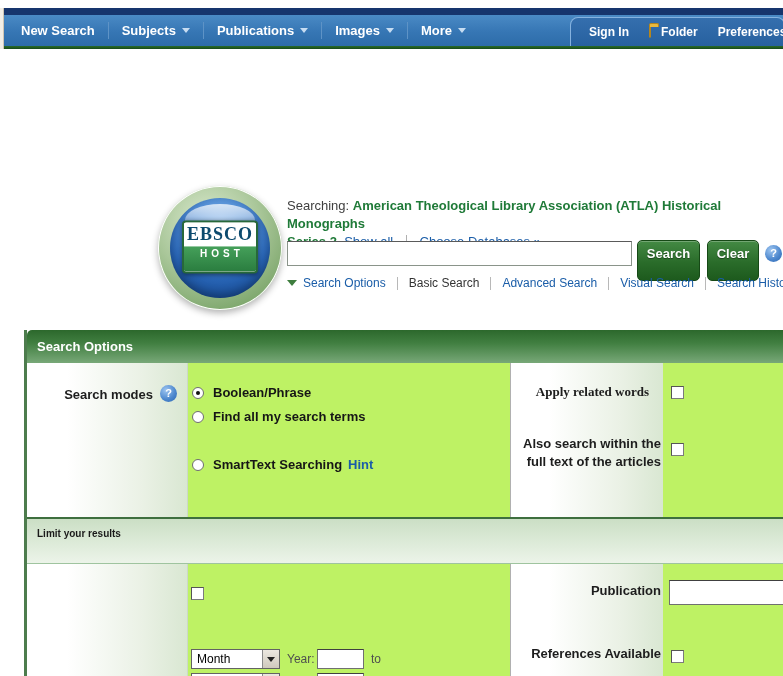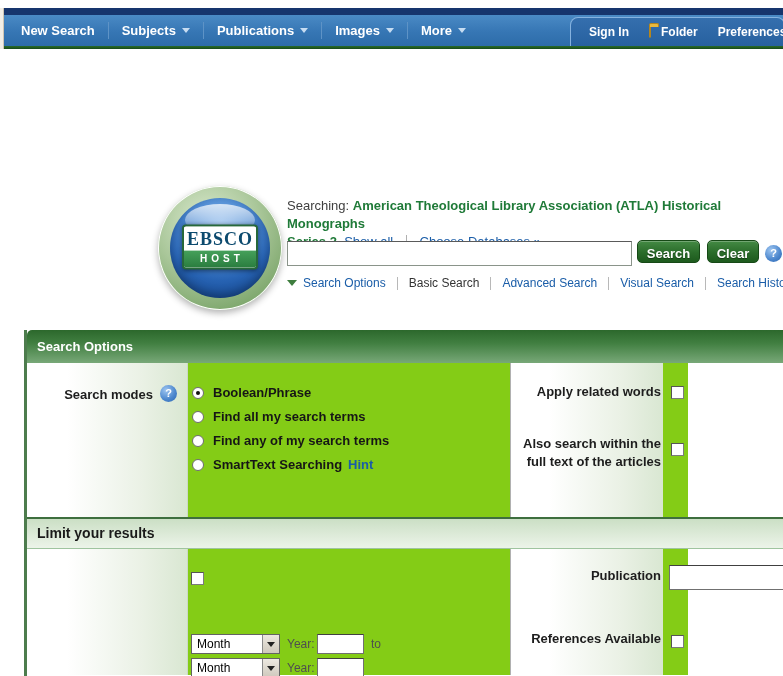--- a/index.html
+++ b/index.html
@@ -50,35 +50,35 @@
     border-radius:50%;
     background:linear-gradient(180deg, rgba(255,255,255,.75), rgba(255,255,255,.03)); }
   .logo-box { position:absolute; left:50%; top:50%; transform:translate(-50%,-52%);
     width:76px; border:2px solid #27683a; border-radius:4px; background:#fff;
     box-shadow:0 1px 4px rgba(0,0,0,.45); overflow:hidden; }
   .logo-ebsco { font-family:"Liberation Serif", serif; font-weight:bold;
     font-size:18px; color:#0c4a6e; text-align:center; letter-spacing:1px;
     padding:2px 0 1px; background:#fff; }
   .logo-host { background:linear-gradient(180deg,#45a05a,#2a7d3f); color:#fff;
     font-weight:bold; font-size:10px; letter-spacing:4px; text-align:center;
-    padding:2px 0 4px 4px; }
+    padding:2px 0 12px 4px; }
 
   
   #searching { left:287px; top:197px; width:497px; font-size:13px;
     line-height:18px; color:#404040; }
   .db-name { font-weight:bold; color:#1f7a38; }
   .blue-link { color:#1a5da8; text-decoration:none; cursor:pointer; }
   .inline-sep { display:inline-block; border-left:1px solid #b0b0b0; height:12px;
     margin:0 9px; vertical-align:-1px; }
 
   
   #search-input { left:287px; top:241px; width:345px; height:25px;
     border:1px solid #8a948a; border-top-color:#5a5a5a; padding:2px 5px;
     font-size:13px; font-family:"Liberation Sans", sans-serif; background:#fff; }
-  .green-btn { height:23px; border-radius:5px; color:#fff; font-weight:bold;
+  .green-btn { height:41px; border-radius:5px; color:#fff; font-weight:bold;
     font-size:13px; text-align:center; line-height:25px; cursor:pointer;
     background:linear-gradient(180deg,#448a44 0%,#2a6c2a 55%,#1d5a1d 100%);
     border:1px solid #164916; text-shadow:0 1px 1px rgba(0,0,0,.4);
     box-shadow:inset 0 1px 0 rgba(255,255,255,.25); }
   #btn-search { left:637px; top:240px; width:63px; }
   #btn-clear  { left:707px; top:240px; width:52px; }
   .help-icon { width:17px; height:17px; border-radius:50%;
     background:radial-gradient(circle at 35% 30%, #9cc4f0, #4a85cc 60%, #2f68b0);
     color:#fff; font-weight:bold; font-size:11px; text-align:center;
     line-height:17px; cursor:pointer; }
@@ -93,21 +93,21 @@
   .links-sep { width:1px; height:13px; background:#b8b8b8; margin:0 11px; }
   .current-link { color:#333; }
 
   
   #panel { left:24px; top:330px; width:759px; height:346px; overflow:hidden;
     border-left:3px solid #4d7c4d; background:#fff; }
   #panel-header { position:relative; height:33px;
     background:linear-gradient(180deg,#2c682c 0%,#417f41 40%,#78a878 100%);
     border-top-left-radius:5px; color:#fff; font-weight:bold; font-size:13px;
     line-height:33px; padding-left:10px; }
-  .section { position:relative; background:#84cc16; width:661px; }
+  .section { position:relative; background:#bef264; width:756px; }
   #section-modes { height:154px; }
   #section-limit { height:126px; }
   .col-grad { background:linear-gradient(90deg,#ffffff 25%,#eaf1e5 72%,#d9e7d2 100%); }
   .col-label-left { position:absolute; left:0; top:0; width:161px; height:100%;
     border-right:1px solid #ccd8c7; }
   .vline { position:absolute; left:483px; top:0; width:1px; height:100%;
     background:#b0b0b0; }
   .col-label-right { position:absolute; left:484px; top:0; width:152px; height:100%; }
   .lbl { font-weight:bold; font-size:13px; color:#1d1d1d; text-align:right; }
   .cb { position:absolute; width:13px; height:13px; background:#fff;
@@ -117,24 +117,24 @@
     cursor:pointer; }
   .radio { width:12px; height:12px; border-radius:50%; background:#fff;
     border:1px solid #6e6e6e; position:relative; flex:none; }
   .radio.checked::after { content:''; position:absolute; left:3px; top:3px;
     width:4px; height:4px; border-radius:50%; background:#111; }
   .radio-label { margin-left:9px; font-weight:bold; font-size:13px; color:#161616; }
   .hint-link { margin-left:6px; font-weight:bold; font-size:13px; color:#1a5da8;
     cursor:pointer; }
 
   
-  #limit-header { position:relative; height:32px;
+  #limit-header { position:relative; height:47px;
     border-top:2px solid #3e6f3e; border-bottom:1px solid #9fc49f;
     background:linear-gradient(180deg,#cbdfc5,#ecf4e9);
-    color:#1a1a1a; font-weight:bold; font-size:14px; line-height:29px;
+    color:#1a1a1a; font-weight:bold; font-size:10px; line-height:29px;
     padding-left:10px; }
 
   
   .text-input { position:absolute; background:#fff; border:1px solid #707070;
     border-top-color:#404040; font-size:12px; padding:1px 3px;
     font-family:"Liberation Sans", sans-serif; }
   .sel { position:absolute; width:89px; height:20px; background:#fff;
     border:1px solid #636363; font-size:12px; cursor:pointer; }
   .sel-text { position:absolute; left:5px; top:2px; color:#000; }
   .sel-btn { position:absolute; right:0; top:0; width:17px; height:18px;
@@ -241,31 +241,27 @@
       <div class="help-icon abs" style="left:133px; top:22px;">?</div>
 
       <div class="radio-row" style="top:22px;">
         <span class="radio checked"></span>
         <span class="radio-label">Boolean/Phrase</span>
       </div>
       <div class="radio-row" style="top:46px;">
         <span class="radio"></span>
         <span class="radio-label">Find all my search terms</span>
       </div>
-      <div class="radio-row" style="top:70px;">
-        <span class="radio"></span>
-        <span class="radio-label">Find any of my search terms</span>
-      </div>
       <div class="radio-row" style="top:94px;">
         <span class="radio"></span>
         <span class="radio-label">SmartText Searching</span>
         <span class="hint-link">Hint</span>
       </div>
 
-      <div class="lbl abs" style="left:486px; top:21px; width:148px;">Apply related words</div>
+      <div class="lbl abs" style="left:474px; top:21px; width:148px;font-family:Liberation Serif, serif;">Apply related words</div>
       <div class="cb" style="left:644px; top:23px;"></div>
 
       <div class="lbl abs" style="left:484px; top:72px; width:150px; line-height:18px;">Also search within the full text of the articles</div>
       <div class="cb" style="left:644px; top:80px;"></div>
     </div>
 
     <div id="limit-header">Limit your results</div>
 
     <div id="section-limit" class="section">
       <div class="col-label-left col-grad"></div>

